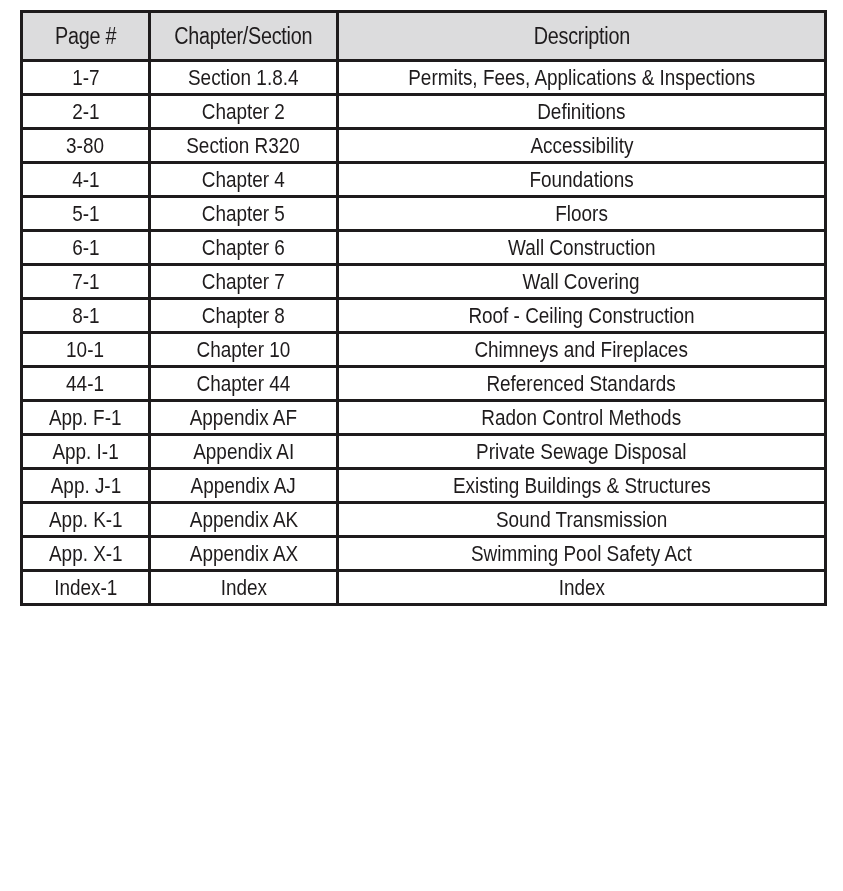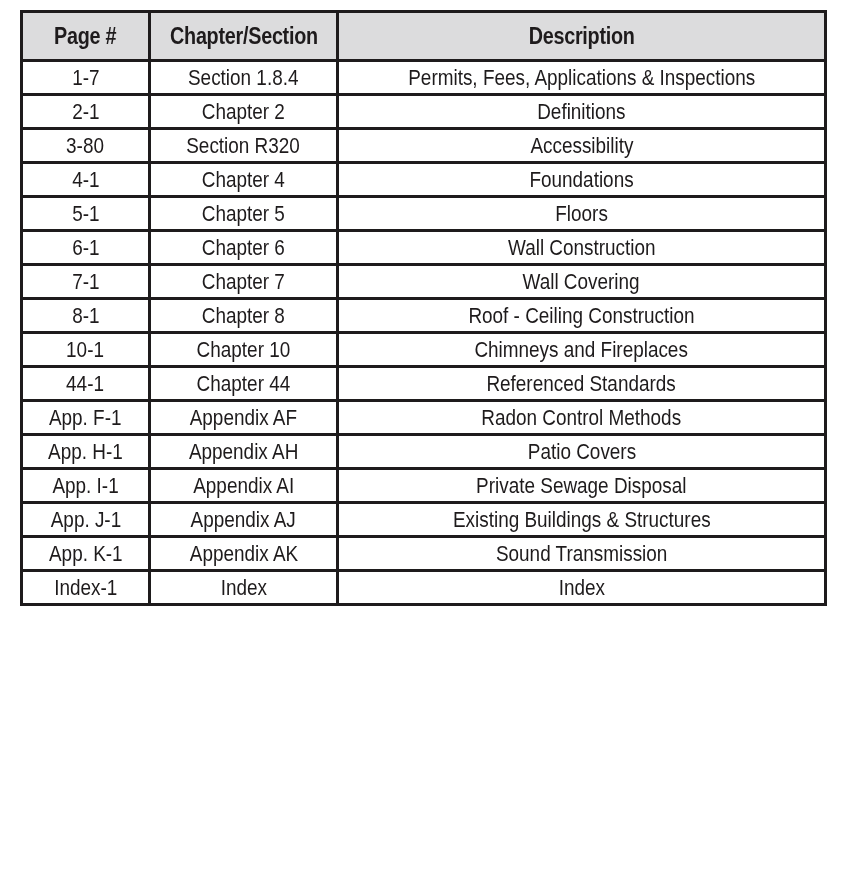--- a/index.html
+++ b/index.html
@@ -32,21 +32,21 @@
       text-align: center;
       vertical-align: middle;
       padding: 0;
       white-space: nowrap;
       overflow: hidden;
     }
     .toc-table th {
       background: #dcdcdd;
       height: 46px;
       font-size: 23px;
-      font-weight: bold;
+      font-weight: normal;
       letter-spacing: -0.3px;
       transform-origin: center;
     }
     .toc-table th span {
       display: inline-block;
       transform: scaleX(0.86);
     }
     .toc-table td {
       height: 31px;
       font-size: 22px;
@@ -124,38 +124,38 @@
         <td><span>44-1</span></td>
         <td><span>Chapter 44</span></td>
         <td><span>Referenced Standards</span></td>
       </tr>
       <tr>
         <td><span>App. F-1</span></td>
         <td><span>Appendix AF</span></td>
         <td><span>Radon Control Methods</span></td>
       </tr>
       <tr>
-        <td><span>App. H-1</span></td>
-        <td><span>Appendix AH</span></td>
-        <td><span>Patio Covers</span></td>
-      </tr>
-      <tr>
         <td><span>App. I-1</span></td>
         <td><span>Appendix AI</span></td>
         <td><span>Private Sewage Disposal</span></td>
       </tr>
       <tr>
         <td><span>App. J-1</span></td>
         <td><span>Appendix AJ</span></td>
         <td><span>Existing Buildings &amp; Structures</span></td>
       </tr>
       <tr>
         <td><span>App. K-1</span></td>
         <td><span>Appendix AK</span></td>
         <td><span>Sound Transmission</span></td>
       </tr>
       <tr>
+        <td><span>App. X-1</span></td>
+        <td><span>Appendix AX</span></td>
+        <td><span>Swimming Pool Safety Act</span></td>
+      </tr>
+      <tr>
         <td><span>Index-1</span></td>
         <td><span>Index</span></td>
         <td><span>Index</span></td>
       </tr>
     </tbody>
 </table>
 
 </body></html>

